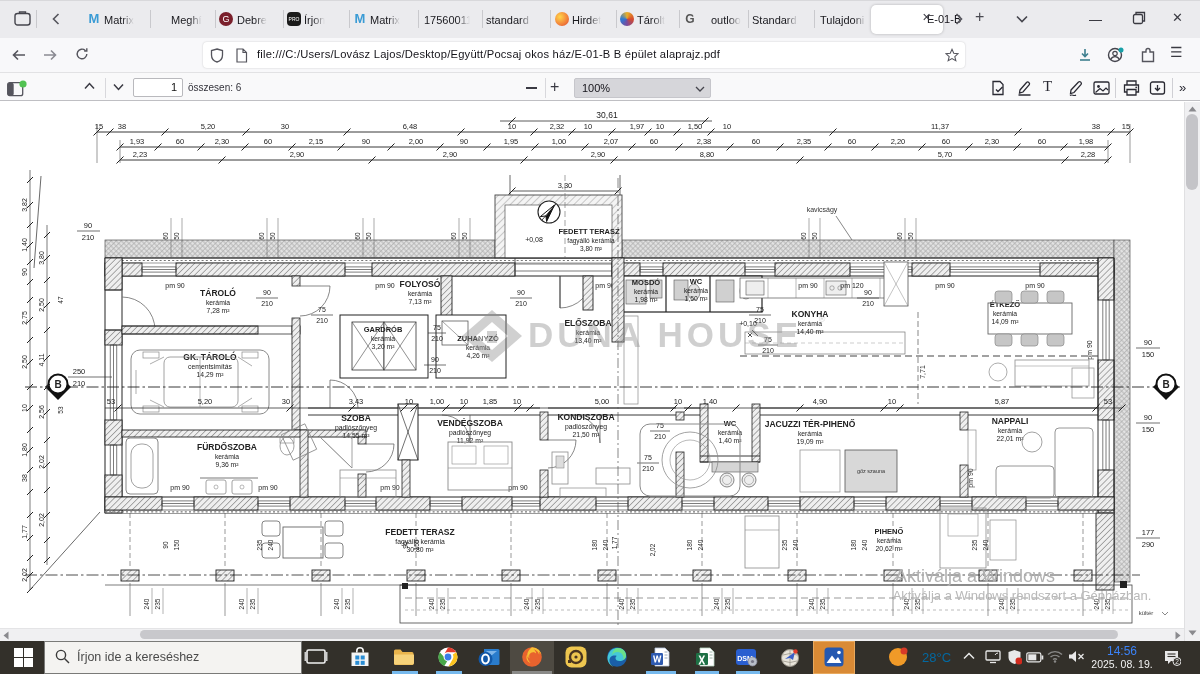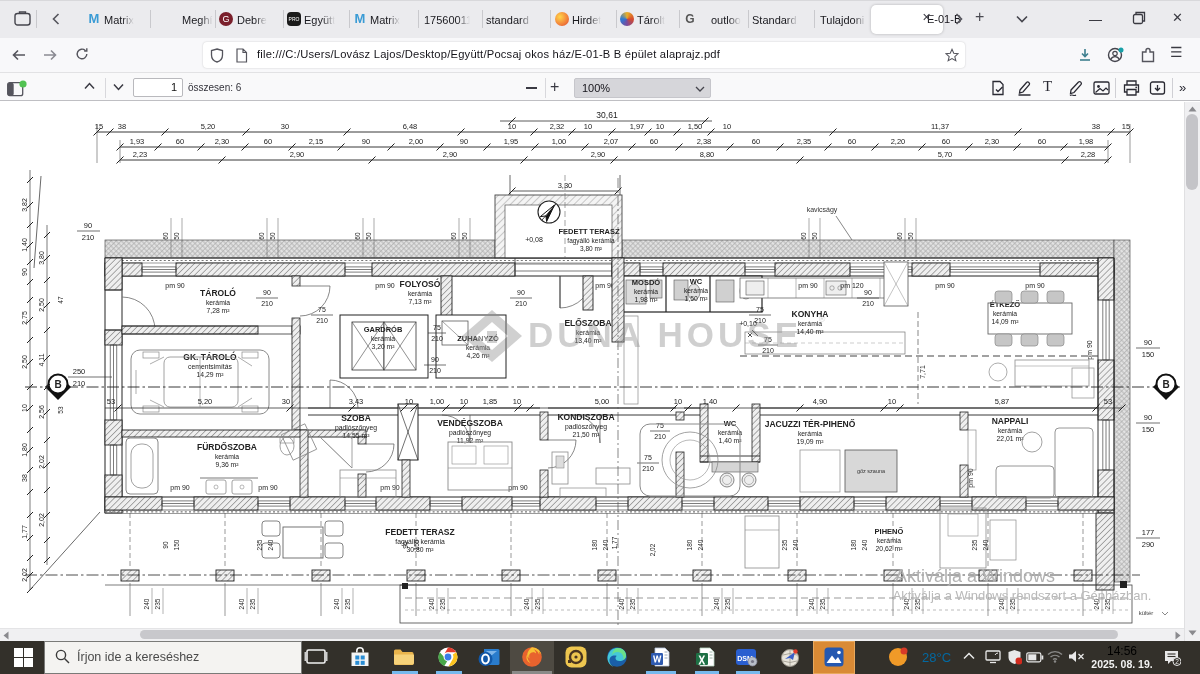--- a/index.html
+++ b/index.html
@@ -19,25 +19,25 @@
     <rect x="1" y="2.5" width="15" height="11.5" rx="2.5" fill="none" stroke="#45454d" stroke-width="1.4"></rect>
     <path d="M5.5 2.5 L5.5 1 h6 v1.5" fill="none" stroke="#45454d" stroke-width="1.4"></path>
   </svg>
 <svg class="abs" style="left:52px;top:13px" width="8" height="12" viewBox="0 0 8 12">
     <path d="M6.5 1 L1.5 6 L6.5 11" stroke="#55555d" stroke-width="1.6" fill="none"></path>
   </svg>
 <div class="sep" style="left:36px"></div>
 <div class="fav" style="left:87px;background:transparent;color:#3a9bd5;font-weight:bold;font-size:13px;text-align:center;line-height:14px;">M</div>
 <div class="tabtxt fade" style="left:104px;max-width:46px;">Matrix</div>
 <div class="fav" style="left:154px;background:transparent;"></div>
-<div class="tabtxt fade" style="left:182px;max-width:46px;">Meghí</div>
+<div class="tabtxt fade" style="left:171px;max-width:46px;">Meghí</div>
 <div class="fav" style="left:219px;background:#7a1f2b;border-radius:50%;color:#fff;font-size:9px;text-align:center;line-height:14px;">G</div>
 <div class="tabtxt fade" style="left:237px;max-width:46px;">Debre</div>
 <div class="fav" style="left:287px;background:#1a1a1a;border-radius:4px;color:#fff;font-size:5px;text-align:center;line-height:14px;">PRO</div>
-<div class="tabtxt fade" style="left:304px;max-width:46px;">Együtt</div>
+<div class="tabtxt fade" style="left:304px;max-width:46px;">Írjon</div>
 <div class="fav" style="left:353px;background:transparent;color:#3a9bd5;font-weight:bold;font-size:13px;text-align:center;line-height:14px;">M</div>
 <div class="tabtxt fade" style="left:370px;max-width:46px;">Matrix</div>
 <div class="tabtxt fade" style="left:424px;max-width:46px;">17560011</div>
 <div class="tabtxt fade" style="left:486px;max-width:46px;">standard I</div>
 <div class="fav" style="left:555px;background:radial-gradient(circle at 35% 35%,#ffd54a,#f2803a 60%,#d6452a);border-radius:50%;"></div>
 <div class="tabtxt fade" style="left:572px;max-width:46px;">Hirdet</div>
 <div class="fav" style="left:620px;background:conic-gradient(#e8b02a,#d84a2a,#7a4a9a,#2a7ad8,#e8b02a);border-radius:50%;"></div>
 <div class="tabtxt fade" style="left:637px;max-width:46px;">Tárolt</div>
 <div class="fav" style="left:683px;background:transparent;color:#555;font-weight:bold;font-size:12px;text-align:center;line-height:14px;">G</div>
 <div class="tabtxt fade" style="left:700px;max-width:46px;margin-left:11px;">outloo</div>
@@ -1097,20 +1097,20 @@
     <rect x="15.5" y="3.5" width="1.8" height="4" fill="#e8e8e8"></rect>
   </svg>
 <svg class="abs" style="left:1047px;top:650px" width="16" height="13" viewBox="0 0 16 13">
     <path d="M1 4.5 a10 10 0 0 1 14 0 M3.5 7 a7 7 0 0 1 9 0 M6 9.5 a3.5 3.5 0 0 1 4 0" stroke="#8a8a88" stroke-width="1.4" fill="none"></path>
     <circle cx="8" cy="11.5" r="1.2" fill="#8a8a88"></circle>
   </svg>
 <svg class="abs" style="left:1068px;top:650px" width="17" height="13" viewBox="0 0 17 13">
     <path d="M1 4.5 h3 L8 1 v11 L4 8.5 h-3 Z" fill="#e8e8e8"></path>
     <path d="M10.5 4 l5 5 M15.5 4 l-5 5" stroke="#e8e8e8" stroke-width="1.3"></path>
   </svg>
-<div class="abs" style="left:1096px;top:644px;width:52px;text-align:center;font-size:12px;color:#000000;">14:56</div>
-<div class="abs" style="left:1085px;top:658px;width:74px;text-align:center;font-size:10.5px;color:#f2f2f2;font-weight:bold;">2025. 08. 19.</div>
+<div class="abs" style="left:1096px;top:644px;width:52px;text-align:center;font-size:12px;color:#3b82f6;">14:56</div>
+<div class="abs" style="left:1085px;top:658px;width:74px;text-align:center;font-size:10.5px;color:#f2f2f2;">2025. 08. 19.</div>
 <svg class="abs" style="left:1163px;top:649px" width="18" height="17" viewBox="0 0 18 17">
     <path d="M2 2 h13 v10 H8 l-3 3 v-3 H2 Z" fill="#e8e8e8"></path>
     <line x1="4.5" y1="5" x2="12.5" y2="5" stroke="#33302a" stroke-width="1.1"></line>
     <line x1="4.5" y1="7.5" x2="12.5" y2="7.5" stroke="#33302a" stroke-width="1.1"></line>
     <circle cx="14" cy="12.5" r="4" fill="#33302a" stroke="#e8e8e8" stroke-width="1"></circle>
     <text x="14" y="15" font-size="6.5" fill="#e8e8e8" text-anchor="middle" font-family="Liberation Sans">2</text>
   </svg>
 </body></html>

